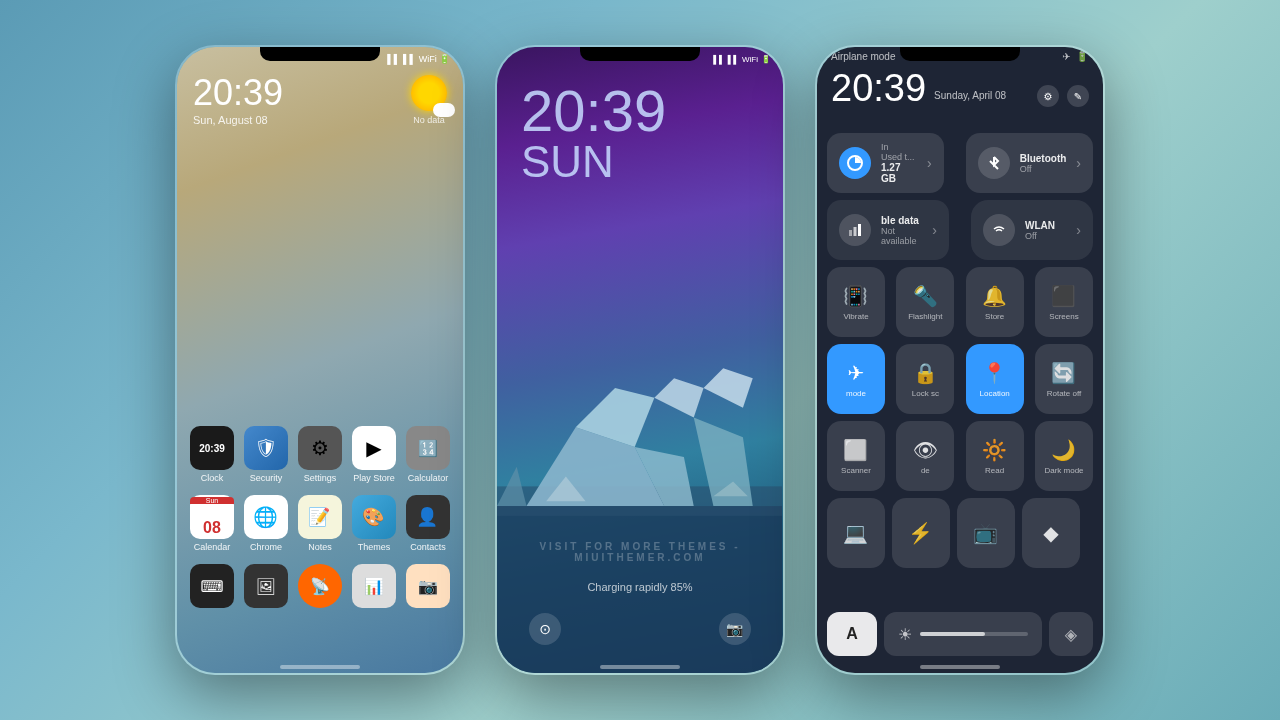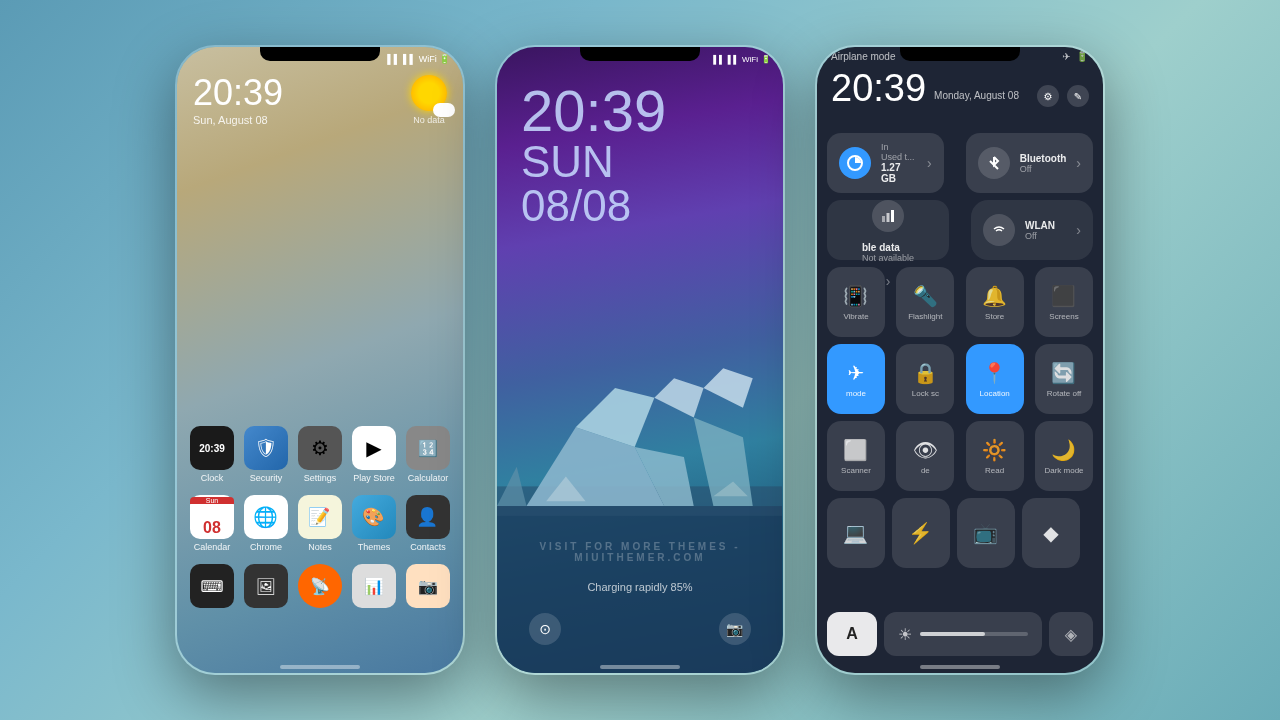--- a/index.html
+++ b/index.html
@@ -546,21 +546,20 @@
         <span style="font-size:8px;">▌▌</span>
         <span style="font-size:8px;">▌▌</span>
         <span style="font-size:8px;">WiFi</span>
         <span style="font-size:8px;">🔋</span>
       </div>
     </div>
 
     <div class="lockscreen-time">
       <div class="ls-hour">20:39</div>
       <div class="ls-day">SUN</div>
-      <div class="ls-date">08/08</div>
     </div>
 
     <div class="watermark">VISIT FOR MORE THEMES - MIUITHEMER.COM</div>
 
     <div class="charging-text">Charging rapidly 85%</div>
 
     <div class="ls-bottom">
       <div class="ls-bottom-icon">⊙</div>
       <div class="ls-bottom-icon">📷</div>
     </div>
@@ -576,21 +575,21 @@
     <div class="control-top-bar">
       <span class="airplane-label">Airplane mode</span>
       <div class="top-right-icons">
         <span>✈</span>
         <span>🔋</span>
       </div>
     </div>
 
     <div class="control-time">
       <div class="ctrl-time-big">20:39</div>
-      <div class="ctrl-time-date">Monday, August 08</div>
+      <div class="ctrl-time-date">Sunday, April 08</div>
       <div class="ctrl-icons">
         <div class="ctrl-icon-btn">⚙</div>
         <div class="ctrl-icon-btn">✎</div>
       </div>
     </div>
 
     <div class="tiles-area">
 
       <div class="tile-row">
         <div class="tile-wide">
@@ -614,21 +613,21 @@
           </div>
           <div class="tile-text">
             <div class="tile-title">Bluetooth</div>
             <div class="tile-sub">Off</div>
           </div>
           <div class="tile-arrow">›</div>
         </div>
       </div>
 
       <div class="tile-row">
-        <div class="tile-wide" style="background:rgba(255,255,255,0.08);flex-direction:column;">
+        <div class="tile-wide" style="background:rgba(255,255,255,0.08);">
           <div class="tile-icon-circle tile-icon-dark">
             <svg width="16" height="16" viewBox="0 0 16 16" fill="white">
               <rect x="2" y="8" width="3" height="6" fill="rgba(255,255,255,0.5)"></rect>
               <rect x="6.5" y="5" width="3" height="9" fill="rgba(255,255,255,0.7)"></rect>
               <rect x="11" y="2" width="3" height="12" fill="white"></rect>
             </svg>
           </div>
           <div class="tile-text">
             <div class="tile-title">ble data</div>
             <div class="tile-sub">Not available</div>

